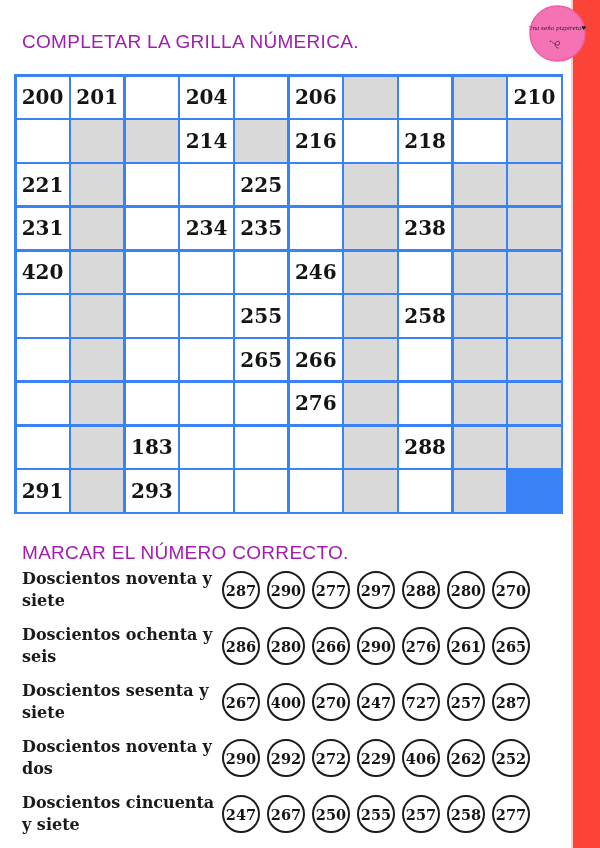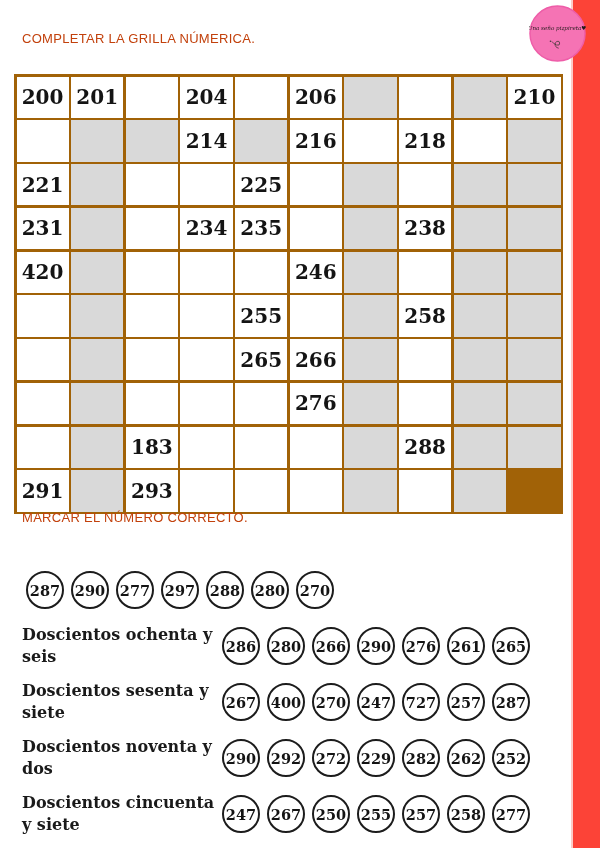--- a/index.html
+++ b/index.html
@@ -9,29 +9,29 @@
   }
   
   .red-bar{
     position:absolute;top:0;right:0;width:27px;height:848px;
     background:#fc4337;border-left:2px solid #fdccc7;
   }
   
   .logo{position:absolute;left:529px;top:5px;width:57px;height:57px;z-index:5;}
   
   .heading{
-    position:absolute;left:22px;color:#c2410c;font-size:13px;letter-spacing:.3px;
+    position:absolute;left:22px;color:#a21caf;font-size:19px;letter-spacing:.3px;
     font-family:"Liberation Sans",sans-serif;
   }
   .heading.h1{top:31px;}
-  .heading.h2{top:510px;text-align:center;}
+  .heading.h2{top:542px;text-align:center;}
   
   .grid{
     position:absolute;left:14px;top:74px;width:549px;height:440px;
-    box-sizing:border-box;background:#a16207;padding:2.5px;
+    box-sizing:border-box;background:#3b82f6;padding:2.5px;
     display:grid;grid-template-columns:repeat(10,1fr);grid-template-rows:repeat(10,1fr);
     gap:2.5px;
   }
   .cell{
     background:#ffffff;display:flex;align-items:center;justify-content:center;
     font-family:"DejaVu Serif",serif;font-weight:bold;font-size:20px;color:#141414;
   }
   .cell.shaded{background:#d9d9d9;}
   
   .exercises{position:absolute;left:22px;top:562px;width:530px;}
@@ -168,20 +168,21 @@
       <div class="cell"></div>
       <div class="cell shaded"></div>
       <div class="cell"></div>
       <div class="cell shaded"></div>
     </div>
 
   <div class="heading h2">MARCAR EL NÚMERO CORRECTO.</div>
 
   <div class="exercises" id="exercises">
       <div class="exercise-row">
+        <div class="exercise-label">Doscientos noventa y siete</div>
         <div class="options">
           <div class="option-circle">287</div>
           <div class="option-circle">290</div>
           <div class="option-circle">277</div>
           <div class="option-circle">297</div>
           <div class="option-circle">288</div>
           <div class="option-circle">280</div>
           <div class="option-circle">270</div>
         </div>
       </div>
@@ -209,21 +210,21 @@
           <div class="option-circle">287</div>
         </div>
       </div>
       <div class="exercise-row">
         <div class="exercise-label">Doscientos noventa y dos</div>
         <div class="options">
           <div class="option-circle">290</div>
           <div class="option-circle">292</div>
           <div class="option-circle">272</div>
           <div class="option-circle">229</div>
-          <div class="option-circle">282</div>
+          <div class="option-circle">406</div>
           <div class="option-circle">262</div>
           <div class="option-circle">252</div>
         </div>
       </div>
       <div class="exercise-row">
         <div class="exercise-label">Doscientos cincuenta y siete</div>
         <div class="options">
           <div class="option-circle">247</div>
           <div class="option-circle">267</div>
           <div class="option-circle">250</div>

